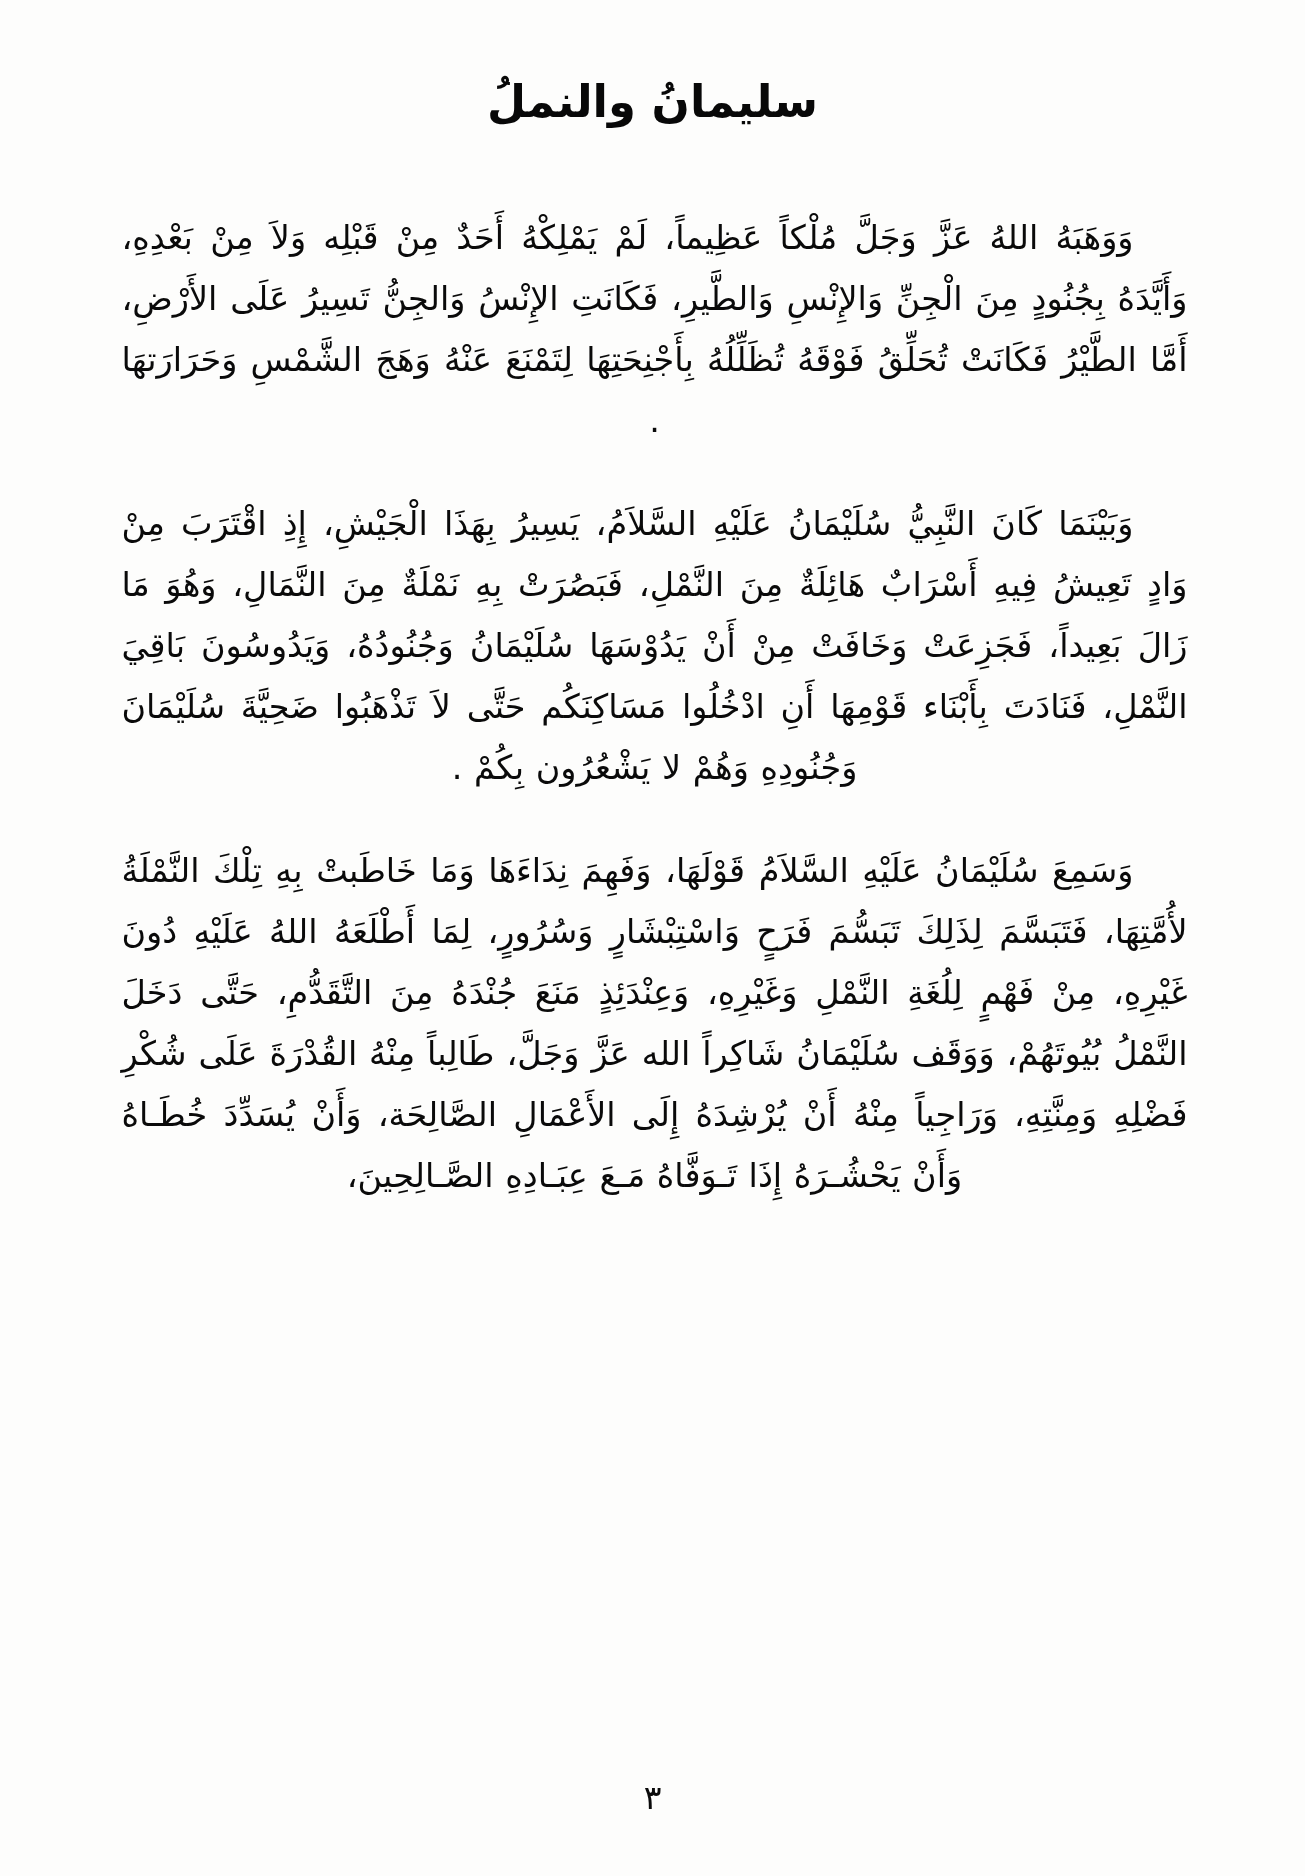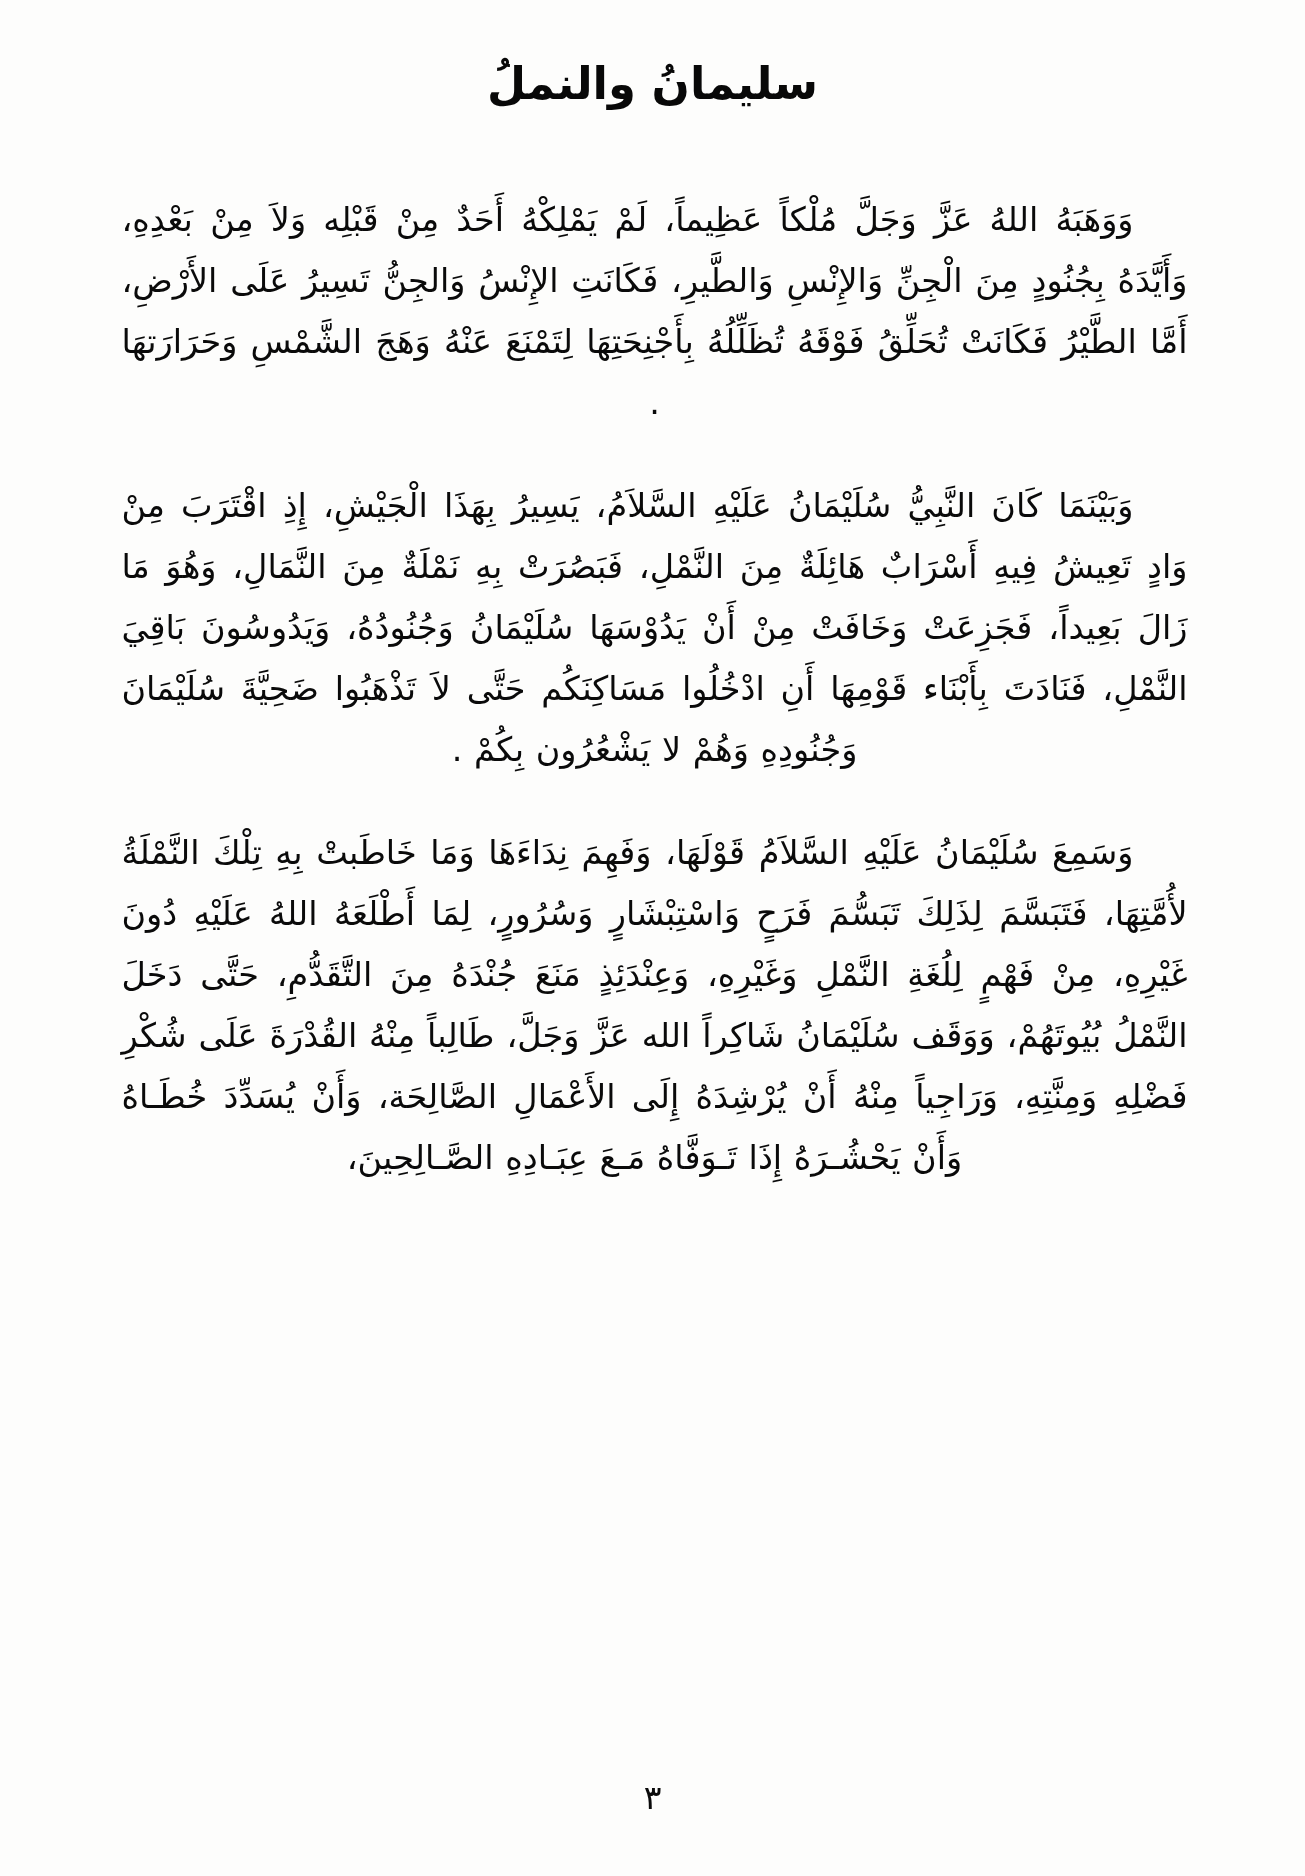--- a/index.html
+++ b/index.html
@@ -34,21 +34,21 @@
     background: #fdfdfc;
     pointer-events: none;
     z-index: 0;
   }
 
   .content {
     position: relative;
     z-index: 1;
     width: 1070px;
     margin: 0 auto;
-    padding-top: 54px;
+    padding-top: 72px;
     direction: rtl;
     text-align: justify;
   }
 
   .doc-title {
     text-align: center;
     font-size: 45px;
     font-weight: 700;
     line-height: 1.35;
     letter-spacing: 0px;

